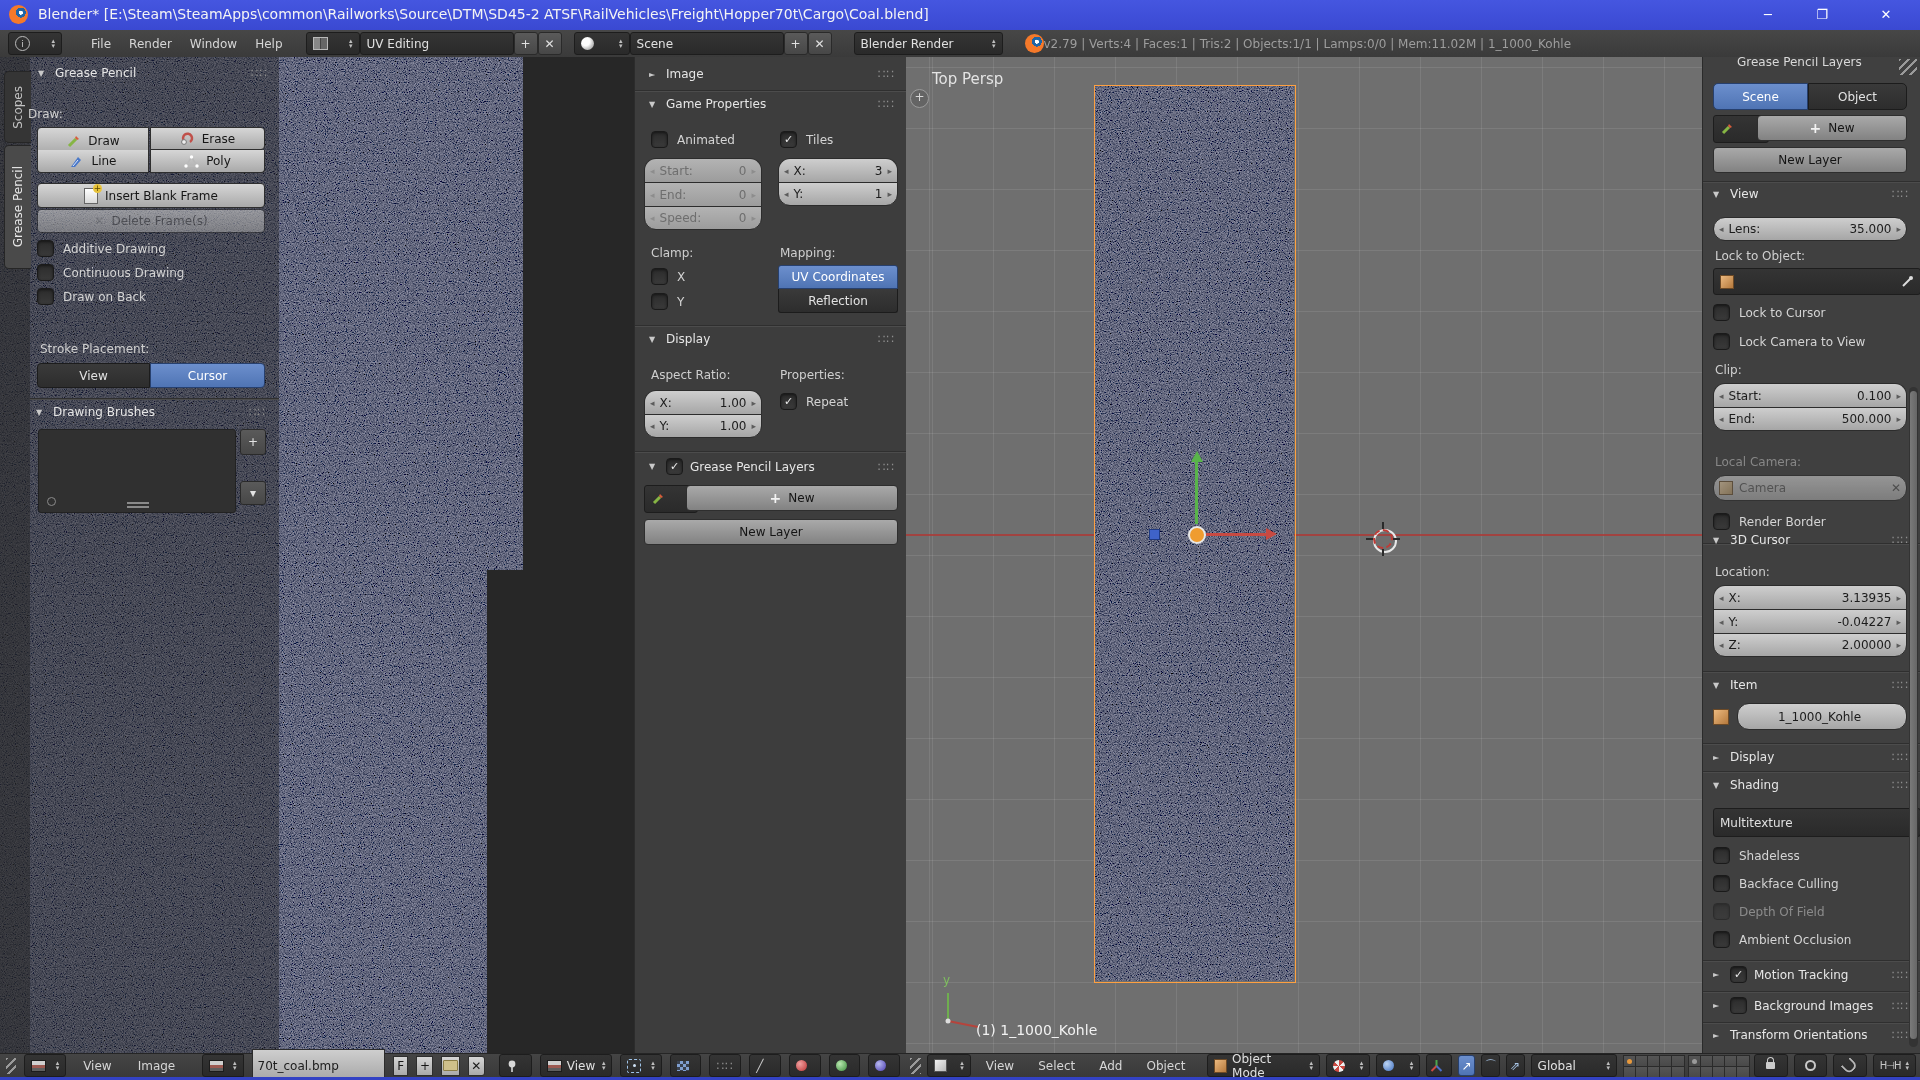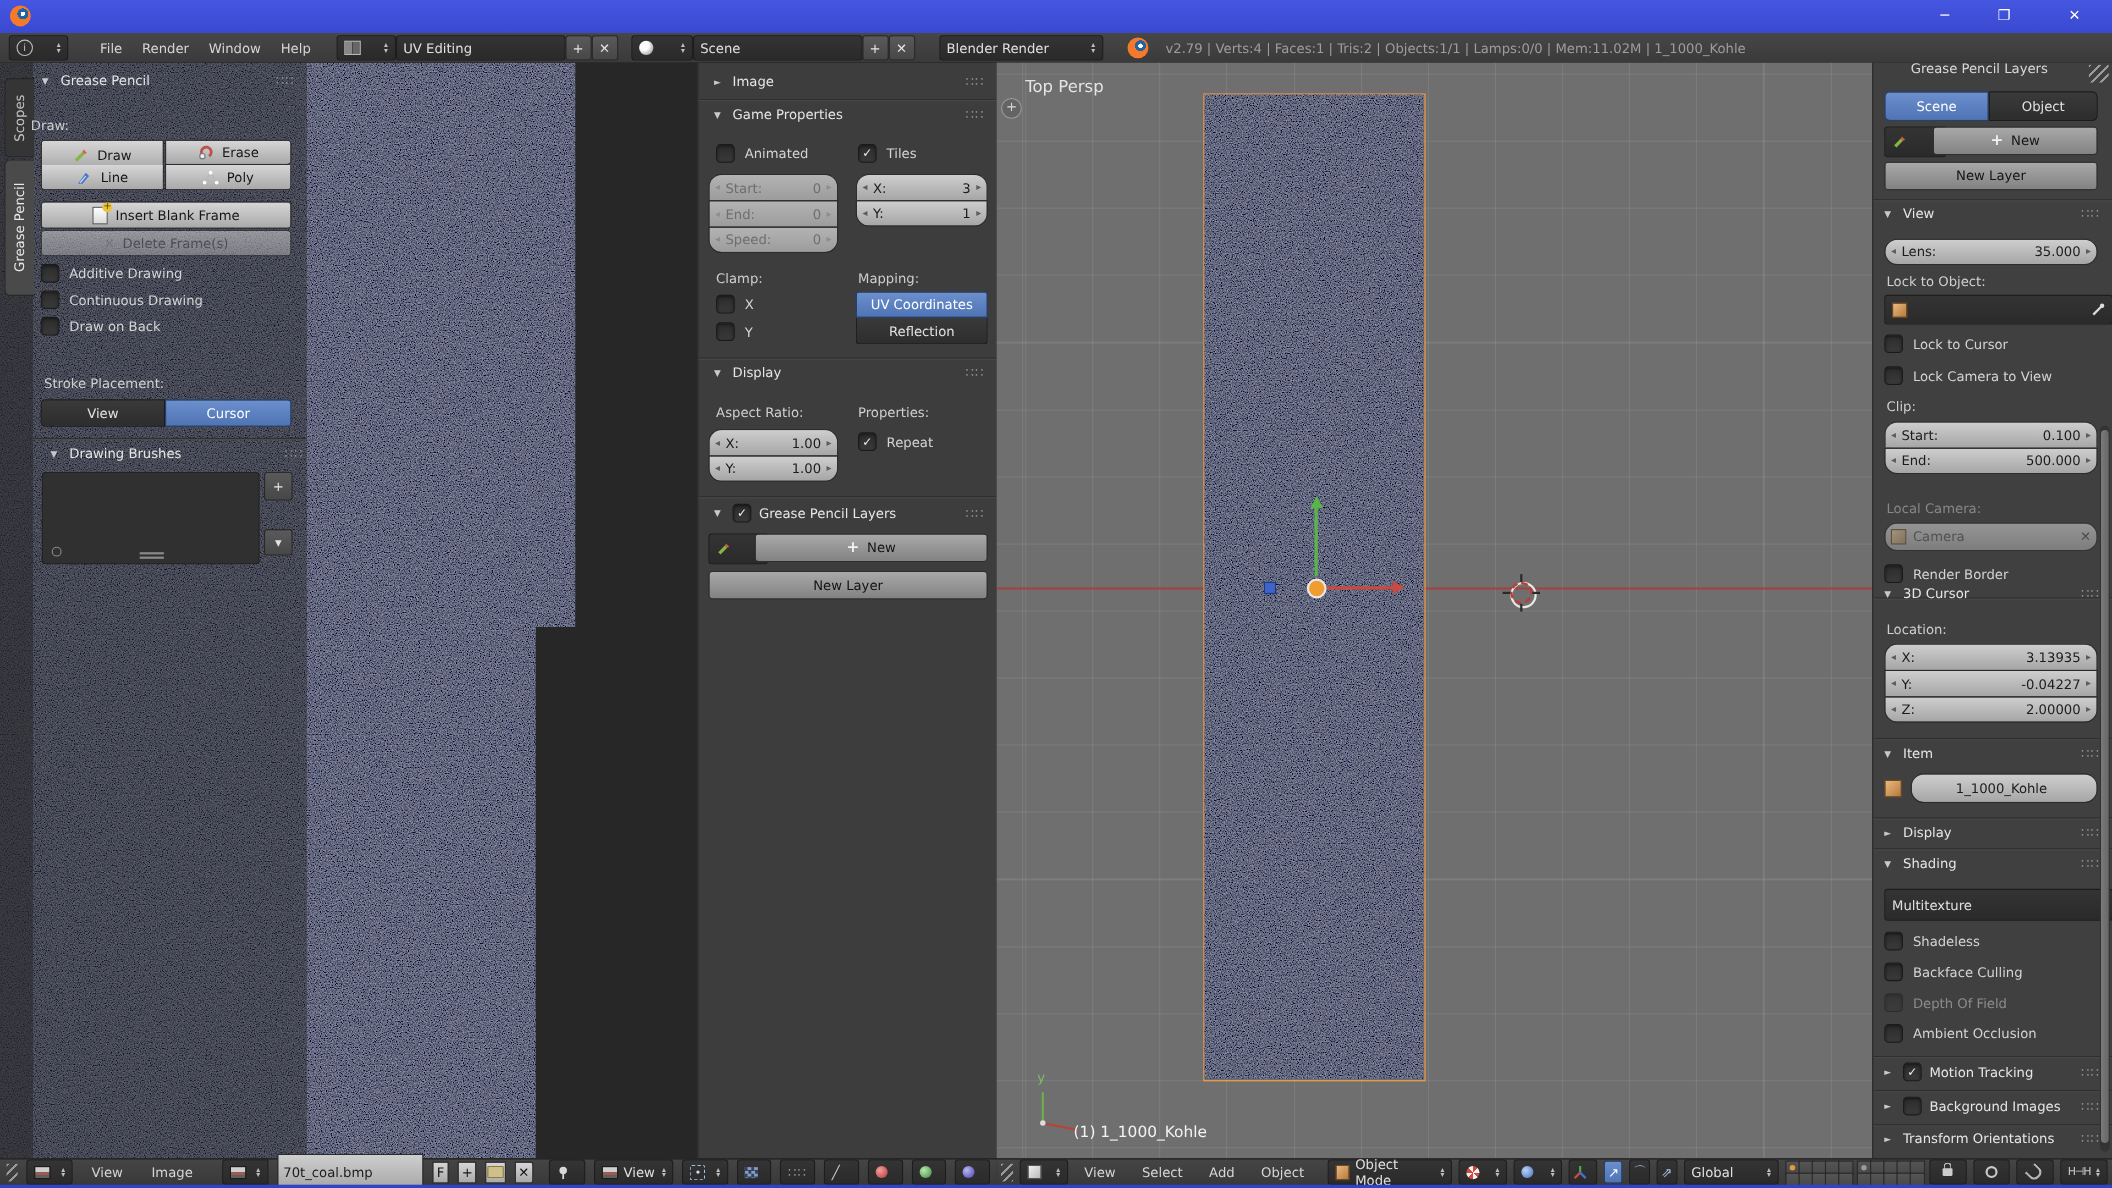--- a/index.html
+++ b/index.html
@@ -66,20 +66,21 @@
   <defs>
     <filter id="coalF" x="0" y="0" width="100%" height="100%">
       <feTurbulence type="fractalNoise" baseFrequency="0.9" numOctaves="2" seed="7" stitchTiles="stitch"></feTurbulence>
       <feColorMatrix type="matrix" values="0.55 0 0 0 -0.15  0.55 0 0 0 -0.14  0.65 0 0 0 -0.12  0 0 0 0 1"></feColorMatrix>
     </filter>
   </defs>
 </svg>
 
 <div class="abs flex" id="titlebar">
   <span class="blogo abs" style="left:9px;top:5px"></span>
+  <span class="title abs" style="left:38px;top:6px">Blender* [E:\Steam\SteamApps\common\Railworks\Source\DTM\SD45-2 ATSF\RailVehicles\Freight\Hopper70t\Cargo\Coal.blend]</span>
   <div class="winbtn abs" style="left:1744px;top:2px">─</div>
   <div class="winbtn abs" style="left:1798px;top:2px">❐</div>
   <div class="winbtn abs" style="left:1862px;top:2px">✕</div>
 </div>
 
 <div class="abs flex" id="topbar">
   <div class="ddark" style="margin-left:8px;width:40px">
     <span style="width:13px;height:13px;border-radius:50%;border:1px solid #bbb;color:#ccc;font-size:9px;display:flex;align-items:center;justify-content:center">i</span>
       <span class="spin"></span>
   </div>
@@ -103,21 +104,21 @@
   <div class="ddark" style="width:140px">
     <span>Scene</span>
   </div>
   <div class="sqbtn">+</div>
   <div class="sqbtn">✕</div>
   <div class="ddark" style="margin-left:22px;width:135px">
     <span>Blender Render</span>
       <span class="spin"></span>
   </div>
   <span class="blogo" style="margin-left:22px"></span>
-  <span class="stats" style="margin-left:16px">v2.79 | Verts:4 | Faces:1 | Tris:2 | Objects:1/1 | Lamps:0/0 | Mem:11.02M | 1_1000_Kohle</span>
+  <span class="stats" style="">v2.79 | Verts:4 | Faces:1 | Tris:2 | Objects:1/1 | Lamps:0/0 | Mem:11.02M | 1_1000_Kohle</span>
 </div>
 
 <div class="abs" style="left:0;top:57px;width:906px;height:996px;background:#272727;overflow:hidden">
   <svg class="abs" style="left:0;top:0" width="523" height="513">
       <rect width="100%" height="100%" filter="url(#coalF)"></rect>
     </svg>
   <svg class="abs" style="left:0;top:513px" width="487" height="483">
       <rect width="100%" height="100%" filter="url(#coalF)"></rect>
     </svg>
 
@@ -195,21 +196,21 @@
         <span class="clabel">Draw on Back</span>
     </div>
     <span class="glabel abs" style="left:40px;top:285px">Stroke Placement:</span>
     <div class="btnd abs" style="left:37px;top:306px;width:113px;height:25px;border-radius:4px 0 0 4px">
         <span>View</span>
       </div>
     <div class="btnblue abs" style="left:150px;top:306px;width:115px;height:25px;border-radius:0 4px 4px 0">
         <span>Cursor</span>
       </div>
     <div class="sep abs" style="left:30px;top:341px;width:249px"></div>
-    <div class="phead abs" style="left:46px;top:348px;width:230px">
+    <div class="phead abs" style="left:36px;top:348px;width:230px">
       <span class="tri d"></span>
       <span>Drawing Brushes</span>
         <span class="grip"></span>
     </div>
     <div class="abs" style="left:38px;top:372px;width:196px;height:82px;background:#303030;border:1px solid #222;border-radius:3px">
       <span class="abs" style="left:8px;bottom:6px;width:7px;height:7px;border:1px solid #8a8a8a;border-radius:50%"></span>
       <span class="abs" style="left:88px;bottom:8px;width:22px;height:2px;background:#8a8a8a;box-shadow:0 4px 0 #8a8a8a"></span>
     </div>
     <div class="sqbtn abs" style="left:240px;top:372px;width:24px;height:24px">+</div>
     <div class="sqbtn abs" style="left:240px;top:424px;width:24px;height:22px">▾</div>

